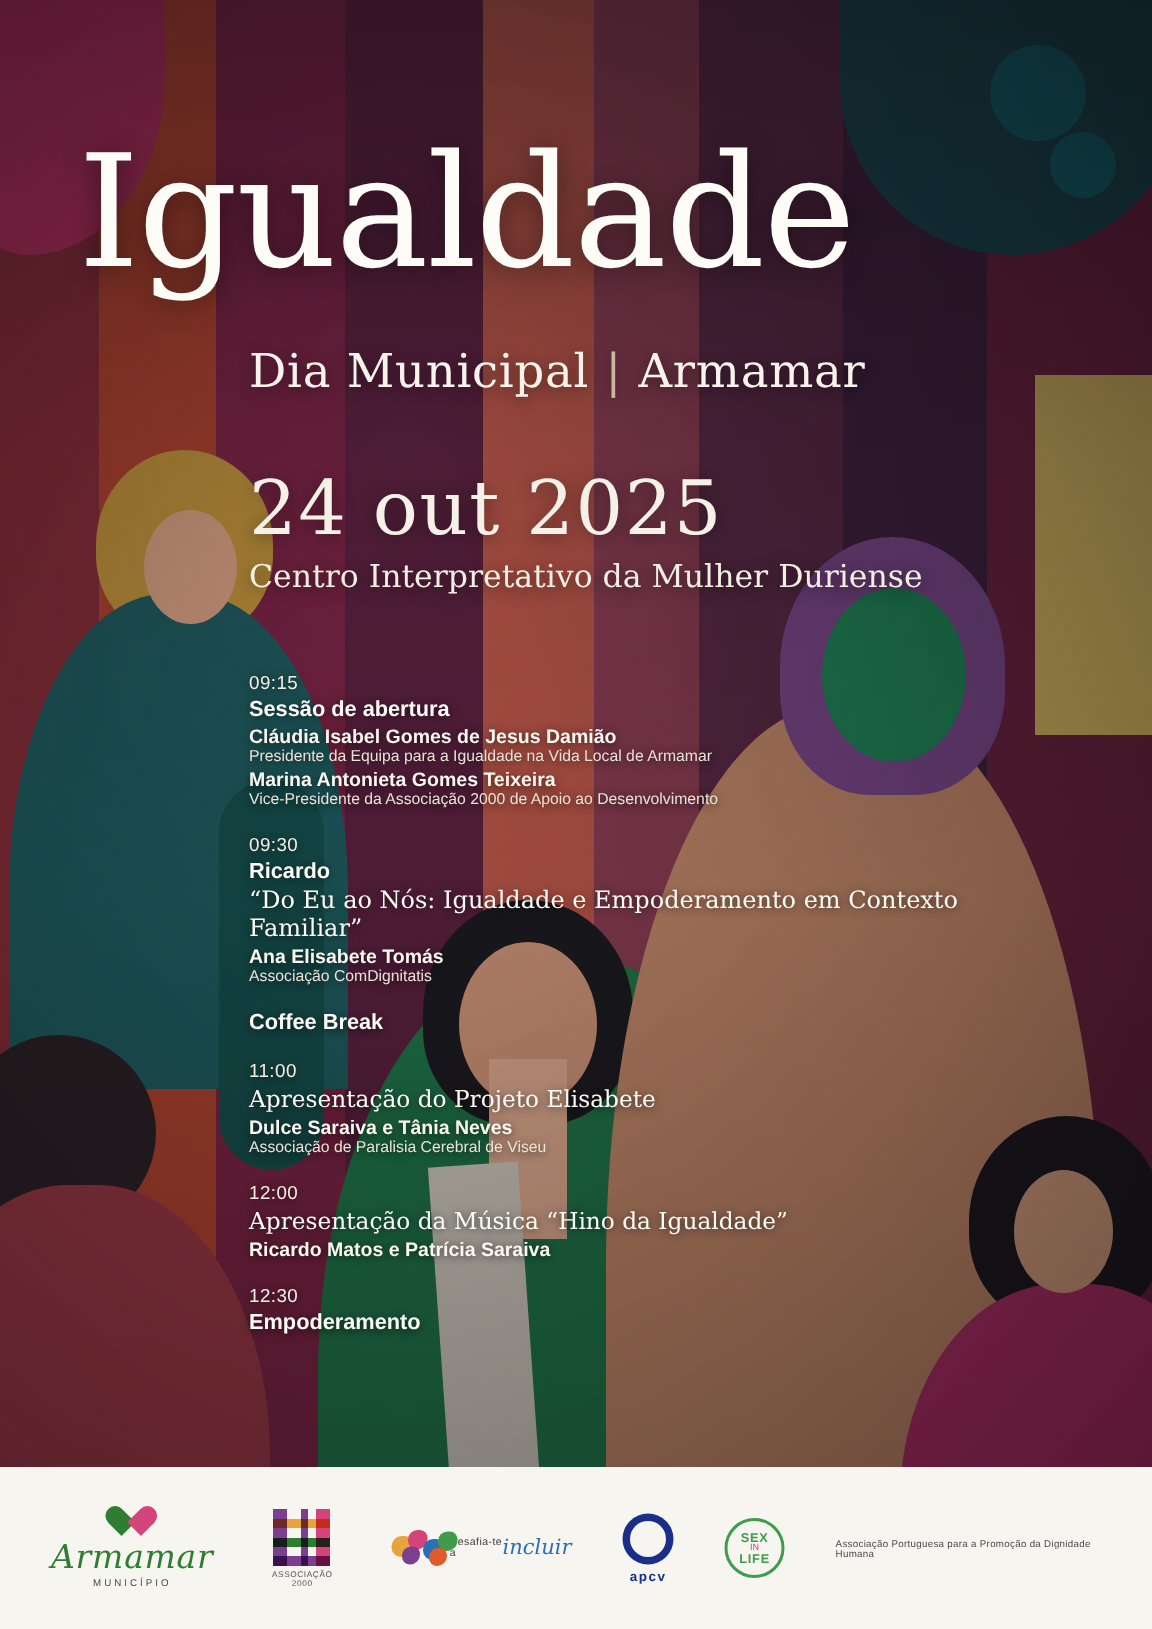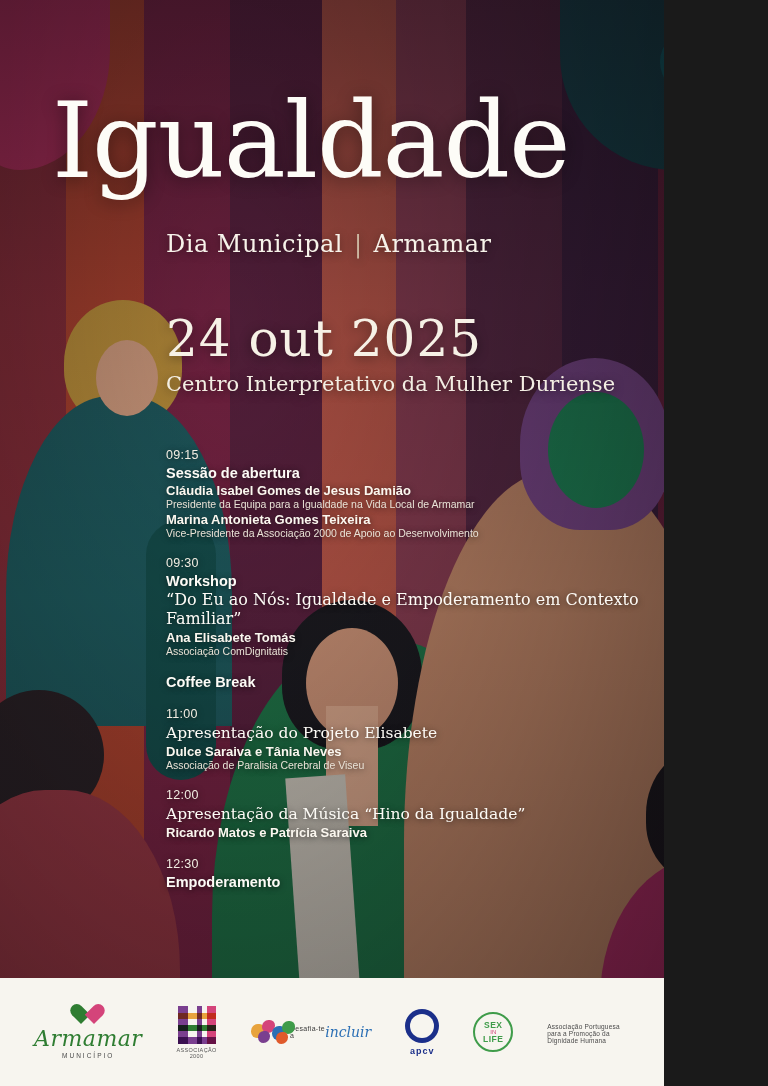--- a/index.html
+++ b/index.html
@@ -5,21 +5,21 @@
   * { box-sizing: border-box; margin: 0; padding: 0; }
   html, body {
     width: 768px;
     height: 1086px;
     font-family: "Liberation Sans", sans-serif;
     background: #1a1a1a;
     overflow: hidden;
   }
   #poster {
     position: relative;
-    width: 664px;
+    width: 768px;
     height: 1086px;
     overflow: hidden;
     background: #b91c1c;
   }
 
   
   .bg { position: absolute; inset: 0; overflow: hidden; }
 
   
   .panel { position: absolute; top: 0; bottom: 0; }
@@ -49,21 +49,21 @@
     font-size: 104px;
     line-height: 0.95;
     color: #fdfcf7;
     letter-spacing: -1px;
     text-shadow: 0 2px 18px rgba(0,0,0,0.45);
   }
   .subtitle {
     position: absolute;
     left: 166px; top: 230px;
     font-family: "DejaVu Serif", serif;
-    font-size: 24px;
+    font-size: 31px;
     color: #f7f3ea;
     letter-spacing: 0.5px;
     text-shadow: 0 2px 10px rgba(0,0,0,0.45);
     display: flex;
     align-items: center;
     gap: 11px;
   }
   .subtitle .sep { color: #cbb6a0; font-weight: 300; }
 
   .date {
@@ -303,21 +303,21 @@
         <div class="time">09:15</div>
         <div class="label">Sessão de abertura</div>
         <div class="person">Cláudia Isabel Gomes de Jesus Damião</div>
         <div class="org">Presidente da Equipa para a Igualdade na Vida Local de Armamar</div>
         <div class="person">Marina Antonieta Gomes Teixeira</div>
         <div class="org">Vice-Presidente da Associação 2000 de Apoio ao Desenvolvimento</div>
       </div>
 
       <div class="slot">
         <div class="time">09:30</div>
-        <div class="label">Workshop</div>
+        <div class="label">Ricardo</div>
         <div class="label serif">“Do Eu ao Nós: Igualdade e Empoderamento em Contexto Familiar”</div>
         <div class="person">Ana Elisabete Tomás</div>
         <div class="org">Associação ComDignitatis</div>
       </div>
 
       <div class="slot">
         <div class="label">Coffee Break</div>
       </div>
 
       <div class="slot">

